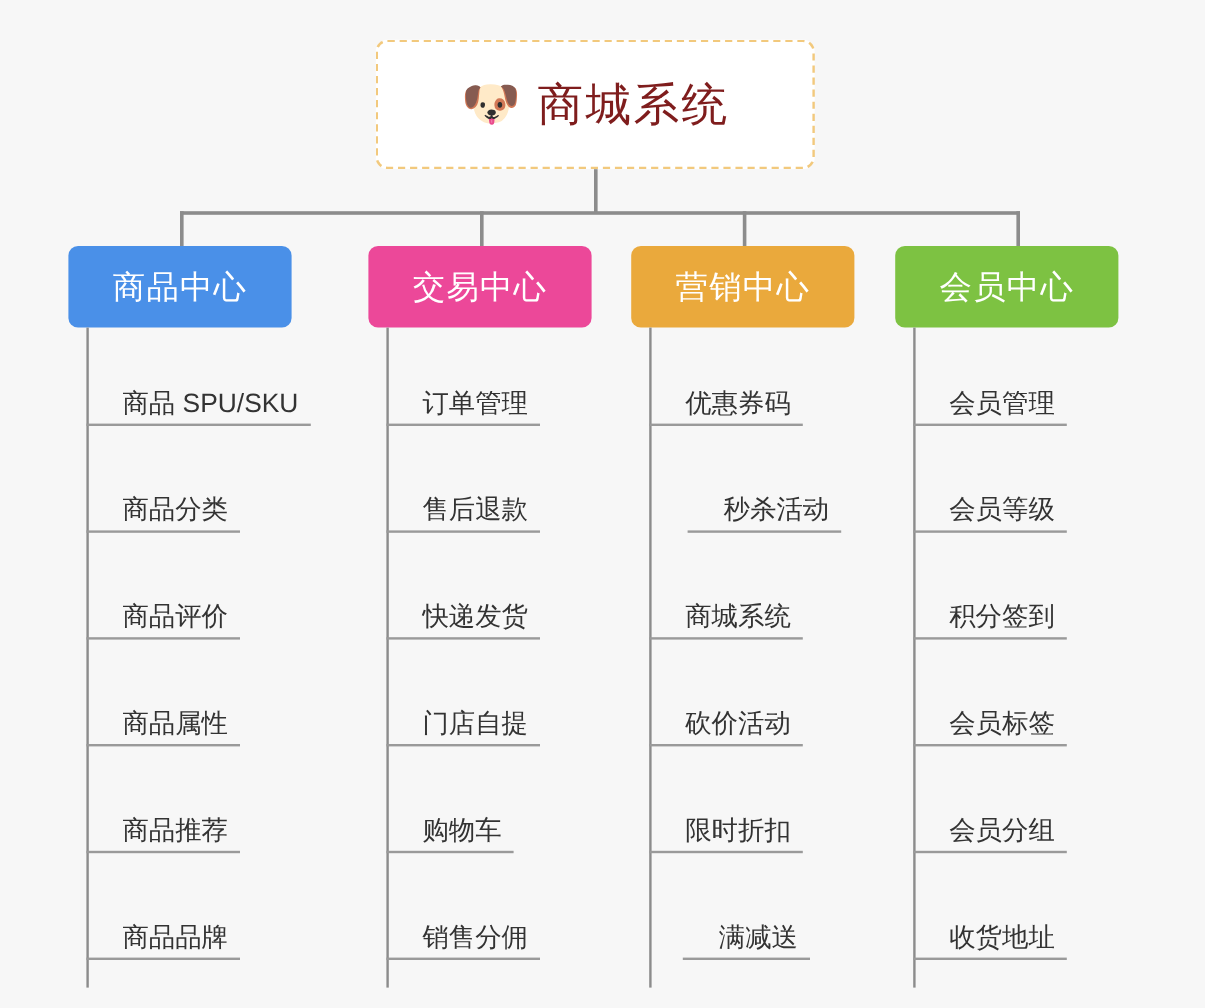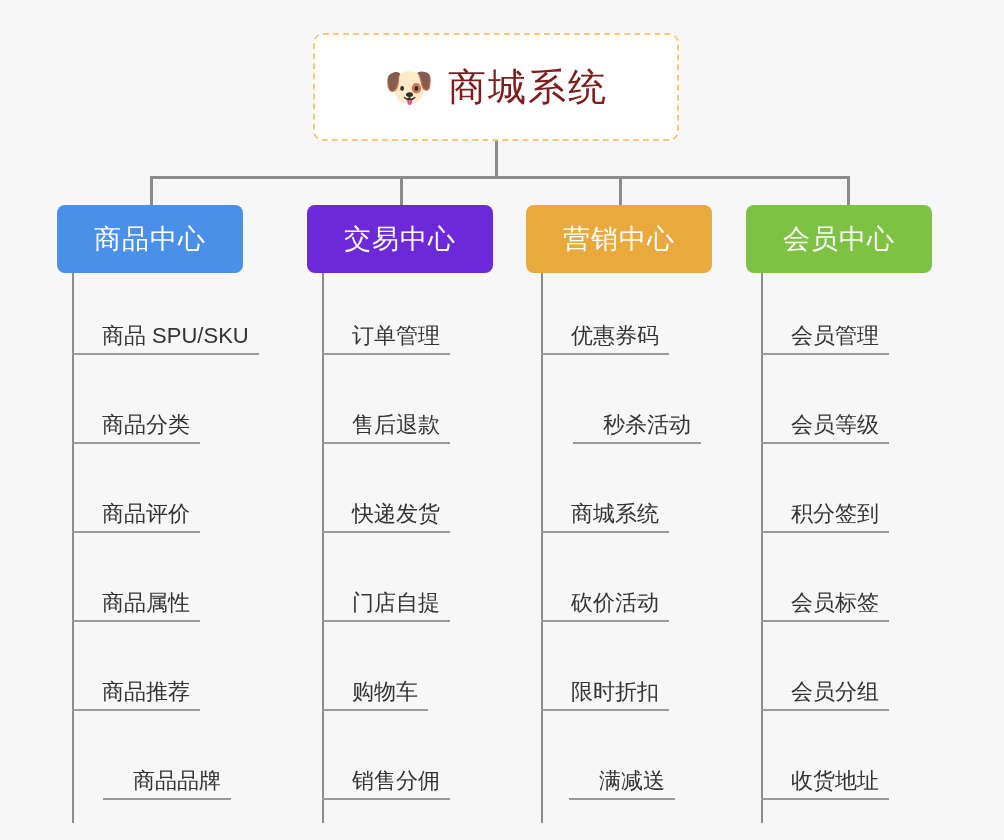--- a/index.html
+++ b/index.html
@@ -118,21 +118,21 @@
   <div class="line-v" style="left:495px; top:141px; height:37px;"></div>
   <div class="line-h" style="left:150px; top:176px; width:700px;"></div>
   <div class="line-v" style="left:150px; top:176px; height:31px;"></div>
   <div class="line-v" style="left:400px; top:176px; height:31px;"></div>
   <div class="line-v" style="left:619px; top:176px; height:31px;"></div>
   <div class="line-v" style="left:847px; top:176px; height:31px;"></div>
 
   <div class="cat-box" style="left: 57px; background: rgb(74, 144, 232);">
     <span class="cat-label">商品中心</span>
   </div>
-  <div class="cat-box" style="left: 307px; background: #6d28d9;">
+  <div class="cat-box" style="left: 307px; background: #ec4899;">
     <span class="cat-label">交易中心</span>
   </div>
   <div class="cat-box" style="left: 526px; background: rgb(234, 169, 60);">
     <span class="cat-label">营销中心</span>
   </div>
   <div class="cat-box" style="left: 746px; background: rgb(125, 194, 66); align-items: center;">
     <span class="cat-label">会员中心</span>
   </div>
 
   <div class="leaf-col" style="left:72px;">
@@ -150,21 +150,21 @@
       <span class="leaf-rule" style="width: 128px;"></span>
     </div>
     <div class="leaf-item" style="top:315px;">
       <span class="leaf-text">商品属性</span>
       <span class="leaf-rule" style="width: 128px;"></span>
     </div>
     <div class="leaf-item" style="top:404px;">
       <span class="leaf-text">商品推荐</span>
       <span class="leaf-rule" style="width: 128px;"></span>
     </div>
-    <div class="leaf-item" style="top:493px;padding-left:31px;">
+    <div class="leaf-item" style="top:493px;">
       <span class="leaf-text">商品品牌</span>
       <span class="leaf-rule" style="width: 128px;"></span>
     </div>
   </div>
 
   <div class="leaf-col" style="left:322px;">
     <div class="leaf-spine" style="height:550px;"></div>
     <div class="leaf-item" style="top:48px;">
       <span class="leaf-text">订单管理</span>
       <span class="leaf-rule" style="width: 128px;"></span>

